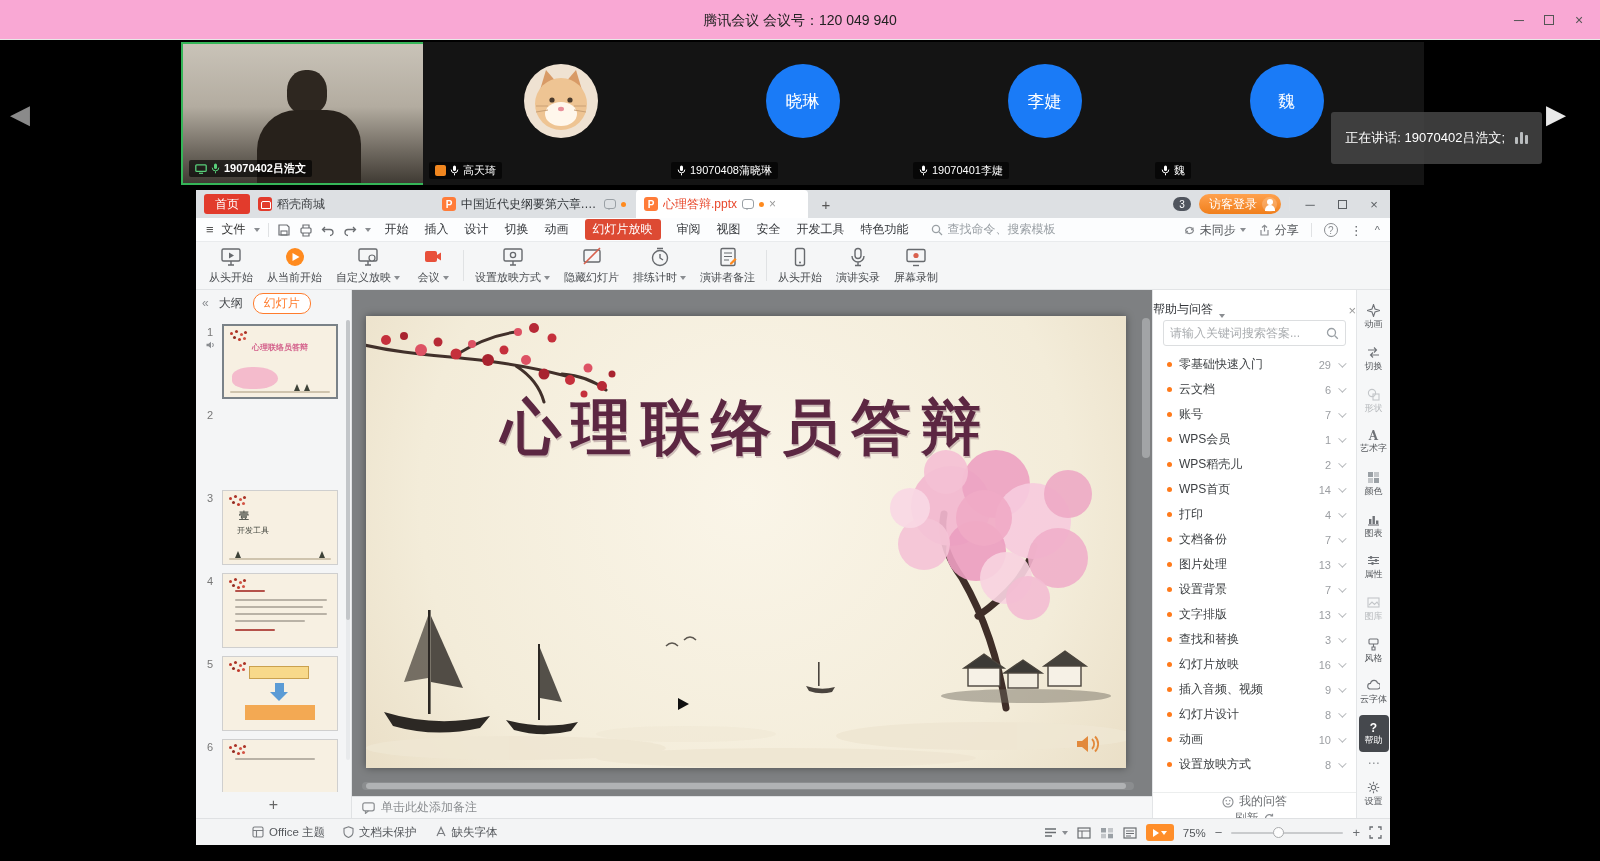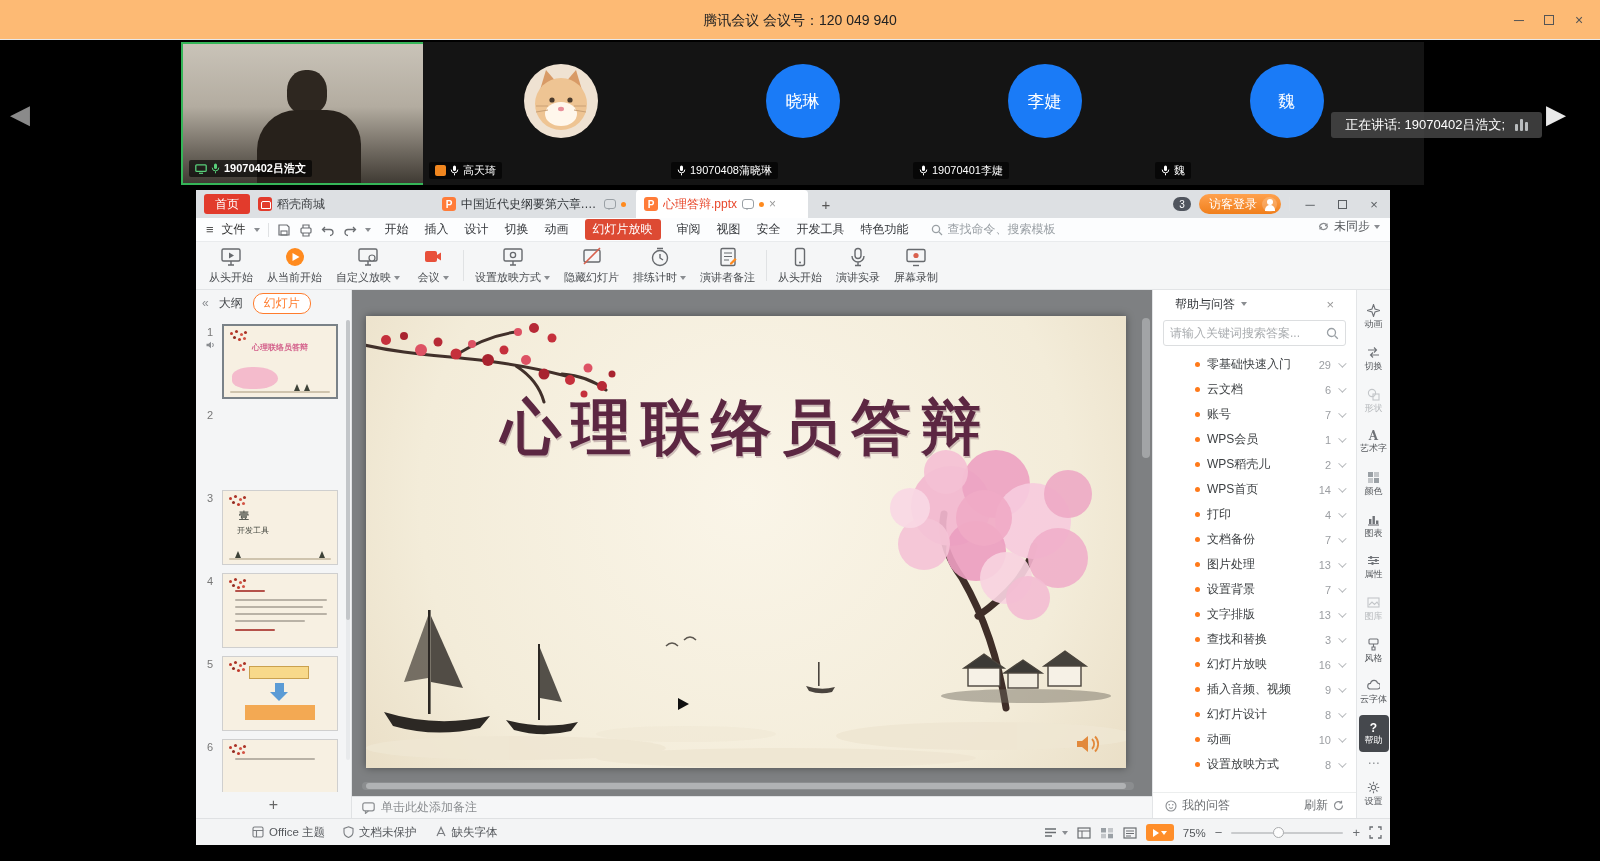--- a/index.html
+++ b/index.html
@@ -1,38 +1,38 @@
 <!DOCTYPE html>
 <html><head>
 <meta charset="utf-8">
 <style>
 *{box-sizing:border-box;margin:0;padding:0;font-family:"Liberation Sans","DejaVu Sans",sans-serif;}
 html,body{width:1600px;height:861px;background:#000;overflow:hidden;}
 .stage{position:relative;width:1600px;height:861px;background:#000;}
 
 
-.titlebar{position:absolute;left:0;top:0;width:1600px;height:40px;background:#fdba74;border-bottom:1px solid #e8e8e8;}
+.titlebar{position:absolute;left:0;top:0;width:1600px;height:40px;background:#f9a8d4;border-bottom:1px solid #e8e8e8;}
 .tb-title{position:absolute;left:0;right:0;top:0;height:40px;line-height:40px;text-align:center;font-size:14px;color:#222;}
 .tb-controls{position:absolute;right:6px;top:0;height:40px;display:flex;align-items:center;}
 .tb-btn{width:30px;height:28px;display:flex;align-items:center;justify-content:center;color:#555;font-size:14px;cursor:default;}
 .tb-restore{width:10px;height:10px;border:1.5px solid #555;}
 
 
 .videostrip{position:absolute;left:0;top:40px;width:1600px;height:148px;background:#000;}
 .tile{position:absolute;top:2px;width:275px;height:143px;background:#141414;overflow:hidden;}
 .tile.speaking{border:2px solid #35b558;}
 .avatar{position:absolute;left:50%;top:22px;transform:translateX(-50%);width:74px;height:74px;border-radius:50%;background:#1a7bf7;color:#fff;display:flex;align-items:center;justify-content:center;font-size:17px;}
 .chip{position:absolute;left:6px;bottom:6px;background:rgba(0,0,0,.62);border-radius:2px;padding:2px 6px;display:flex;align-items:center;gap:4px;color:#fff;font-size:11px;line-height:13px;white-space:nowrap;z-index:3;}
 .mic{display:inline-block;}
 .webcam-bg{position:absolute;inset:0;background:linear-gradient(180deg,#c9c3b8 0%,#b3aca0 45%,#6d675e 78%,#403b34 100%);}
 .person-head{position:absolute;left:104px;top:26px;width:40px;height:44px;border-radius:46% 46% 40% 40%;background:#2e2720;}
 .person-body{position:absolute;left:74px;top:66px;width:104px;height:80px;border-radius:40px 34px 0 0;background:#27211b;}
 .cat-circle{position:absolute;left:50%;top:22px;transform:translateX(-50%);width:74px;height:74px;border-radius:50%;background:#efe2d2;overflow:hidden;}
 .nav-arrow{position:absolute;top:56px;font-size:26px;line-height:36px;z-index:4;}
-.toast{position:absolute;right:58px;top:72px;height:26px;background:rgba(72,72,72,.82);border-radius:3px;display:flex;align-items:center;gap:10px;padding:11px 14px;color:#fff;font-size:13px;z-index:5;}
+.toast{position:absolute;right:58px;top:72px;height:52px;background:rgba(72,72,72,.82);border-radius:3px;display:flex;align-items:center;gap:10px;padding:11px 14px;color:#fff;font-size:13px;z-index:5;}
 .wavebars{display:flex;align-items:flex-end;gap:2px;}
 .wavebars i{display:block;width:3px;background:#b9bcbe;border-radius:1px;}
 
 
 .wps{position:absolute;left:196px;top:190px;width:1194px;height:655px;background:#fff;z-index:1;}
 
 
 .tabbar{position:relative;width:100%;height:28px;background:#dde0e3;}
 .home-pill{position:absolute;left:8px;top:4px;width:46px;height:20px;background:#e23b2c;border-radius:3px;color:#fff;font-size:12px;display:flex;align-items:center;justify-content:center;}
 .store-tab{position:absolute;left:62px;top:0;height:28px;display:flex;align-items:center;gap:5px;font-size:12px;color:#3a3d40;}
@@ -56,21 +56,21 @@
 .winbtn{width:24px;height:28px;display:flex;align-items:center;justify-content:center;color:#5a5e62;font-size:13px;}
 
 
 .menubar{position:relative;width:100%;height:24px;background:#fcfdfe;border-bottom:1px solid #e9ebed;display:flex;align-items:center;font-size:12px;color:#333;}
 .mb-left{display:flex;align-items:center;gap:8px;padding-left:10px;}
 .mb-items{display:flex;align-items:center;gap:16px;margin-left:14px;}
 .mb-item{white-space:nowrap;color:#34373b;}
 .mb-item.active{background:#dd4a33;color:#fff;border-radius:3px;padding:2px 8px;}
 .caret{width:0;height:0;border-left:3.5px solid transparent;border-right:3.5px solid transparent;border-top:4px solid #8a8d91;display:inline-block;}
 .mb-search{display:flex;align-items:center;gap:5px;margin-left:22px;color:#9aa0a5;}
-.mb-right{position:absolute;right:10px;top:0;height:24px;display:flex;align-items:center;gap:12px;color:#55585c;flex-direction:column;}
+.mb-right{position:absolute;right:10px;top:0;height:24px;display:flex;align-items:center;gap:12px;color:#55585c;}
 .vsep{width:1px;height:14px;background:#e0e2e4;}
 .miniico{display:inline-flex;}
 
 
 .ribbon{position:relative;width:100%;height:48px;background:#f5f6f7;border-bottom:1px solid #e2e4e6;display:flex;align-items:stretch;padding-left:6px;}
 .rbtn{display:flex;flex-direction:column;align-items:center;justify-content:center;gap:2px;padding:0 7px;min-width:52px;}
 .rlabel{font-size:11px;color:#494c50;display:flex;align-items:center;gap:3px;white-space:nowrap;}
 .rsep{width:1px;background:#e0e2e4;margin:8px 4px;}
 
 
@@ -101,31 +101,31 @@
 .cursor-tri{position:absolute;left:312px;top:382px;width:0;height:0;border-top:6px solid transparent;border-bottom:6px solid transparent;border-left:11px solid #101010;}
 .spk{position:absolute;right:26px;bottom:14px;}
 .vscroll{position:absolute;right:2px;top:6px;width:8px;height:470px;}
 .vscroll i{position:absolute;left:0;top:22px;width:8px;height:140px;border-radius:4px;background:#a2a4a6;display:block;}
 .hscroll{position:absolute;left:10px;right:18px;bottom:28px;height:8px;background:#8b8d8f;border-radius:4px;}
 .hscroll i{position:absolute;left:4px;right:8px;top:1px;height:6px;border-radius:3px;background:#b0b2b4;display:block;}
 .notesbar{position:absolute;left:0;right:0;bottom:0;height:22px;background:#f6f7f8;border-top:1px solid #dfe1e3;display:flex;align-items:center;gap:6px;padding:0 10px;font-size:12px;color:#8a8d90;}
 
 
 .help{position:relative;width:204px;height:100%;background:#fff;border-left:1px solid #e3e5e7;flex:none;font-size:12px;}
-.hp-head{height:28px;display:flex;align-items:center;gap:6px;padding:0 22px;color:#34373b;}
+.hp-head{height:28px;display:flex;align-items:flex-end;gap:6px;padding:0 0;color:#34373b;}
 .hp-close{margin-left:auto;color:#999;font-size:13px;}
 .hsearch{margin:2px 10px 6px 10px;height:26px;border:1px solid #dcdee0;border-radius:3px;display:flex;align-items:center;padding:0 6px;}
 .hsearch input{border:none;outline:none;flex:1;font-size:12px;color:#333;min-width:0;background:transparent;}
 .hsearch input::placeholder{color:#aaadb0;}
-.hrow{height:25px;display:flex;align-items:center;gap:7px;padding:0 12px 0 14px;margin-left:28px;}
+.hrow{height:25px;display:flex;align-items:center;gap:7px;padding:0 12px 0 14px;}
 .hdot{width:5px;height:5px;border-radius:50%;background:#ff7a1a;flex:none;}
 .hlabel{flex:1;color:#3d4043;white-space:nowrap;overflow:hidden;}
 .hcount{color:#9b9ea2;font-size:11px;}
 .hcaret{width:6px;height:6px;border-right:1.5px solid #b6b9bc;border-bottom:1.5px solid #b6b9bc;transform:rotate(45deg) translateY(-2px);flex:none;}
-.hp-foot{position:absolute;left:0;right:0;bottom:0;height:26px;border-top:1px solid #eceeee;display:flex;align-items:center;justify-content:space-between;padding:0 12px;color:#6b6e71;}
+.hp-foot{position:absolute;left:0;right:0;bottom:0;height:26px;border-top:1px solid #eceeee;display:flex;align-items:center;justify-content:space-between;padding:0 12px;color:#6b6e71;flex-direction:column;}
 .hp-foot .fgrp{display:flex;align-items:center;gap:5px;}
 
 
 .strip{position:relative;width:34px;height:100%;background:#f6f7f8;border-left:1px solid #e3e5e7;flex:none;display:flex;flex-direction:column;align-items:center;padding-top:6px;}
 .stitem{width:32px;height:42px;display:flex;flex-direction:column;align-items:center;justify-content:center;gap:2px;font-size:9px;color:#55585c;line-height:10px;text-align:center;}
 .stitem.dim{color:#b6b9bc;}
 .stitem.dim svg *{stroke:#c3c6c9 !important;fill:none;}
 .stitem.darkbox{background:#45484d;border-radius:4px;color:#fff;width:30px;height:38px;margin:2px 0;}
 .st-more{height:18px;color:#8a8d91;font-size:12px;display:flex;align-items:center;}
 .st-settings{margin-top:auto;margin-bottom:4px;}

